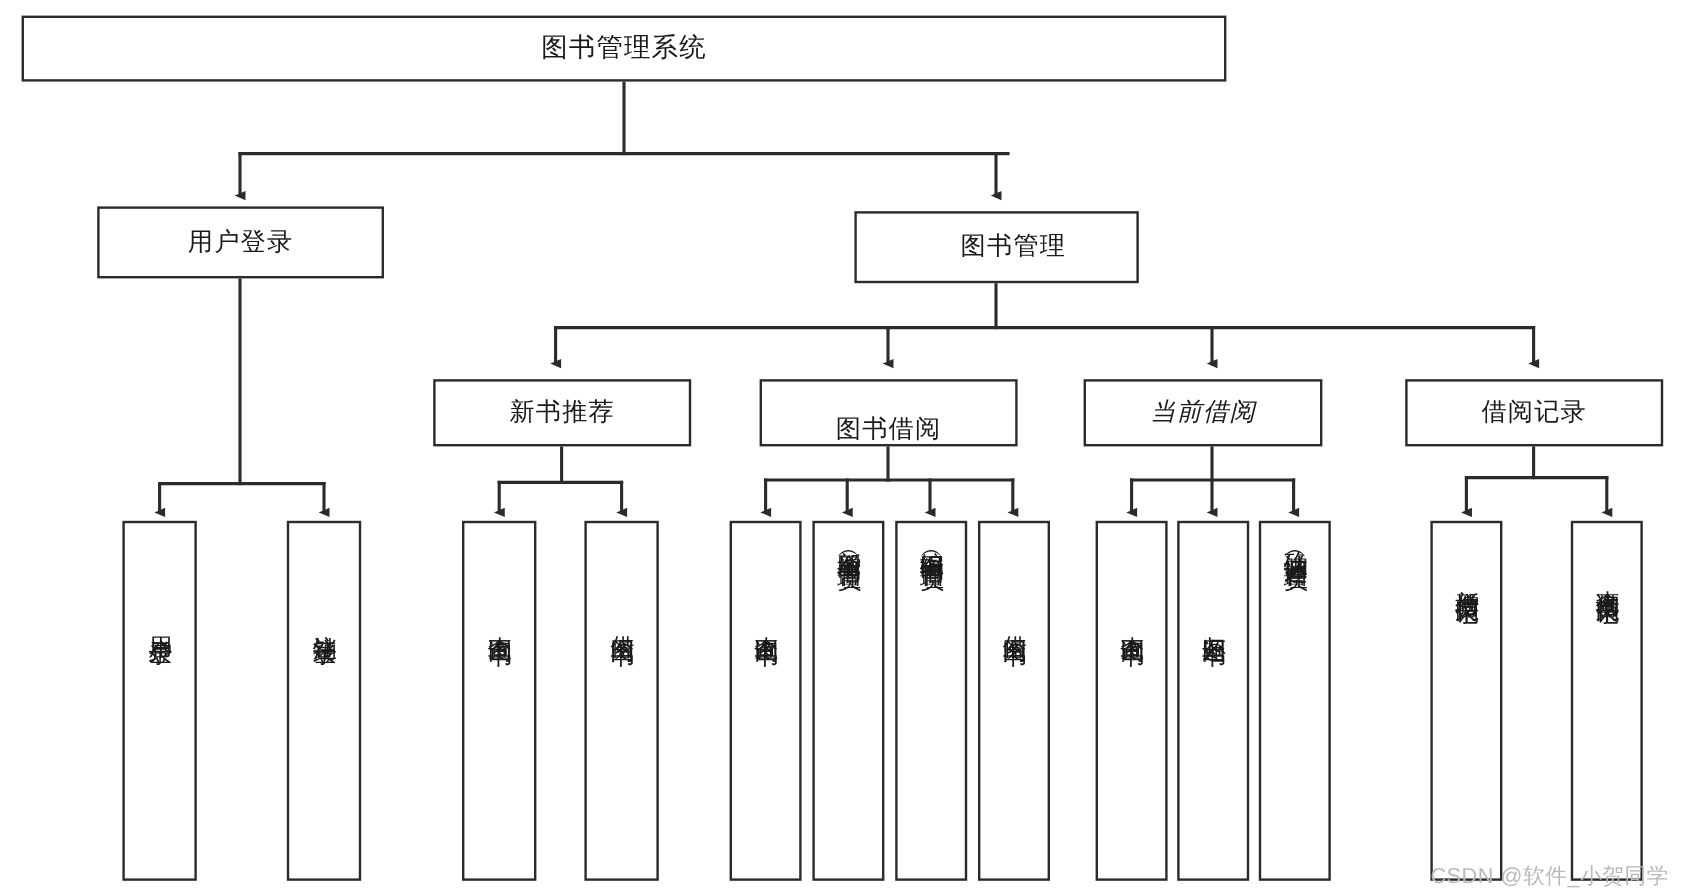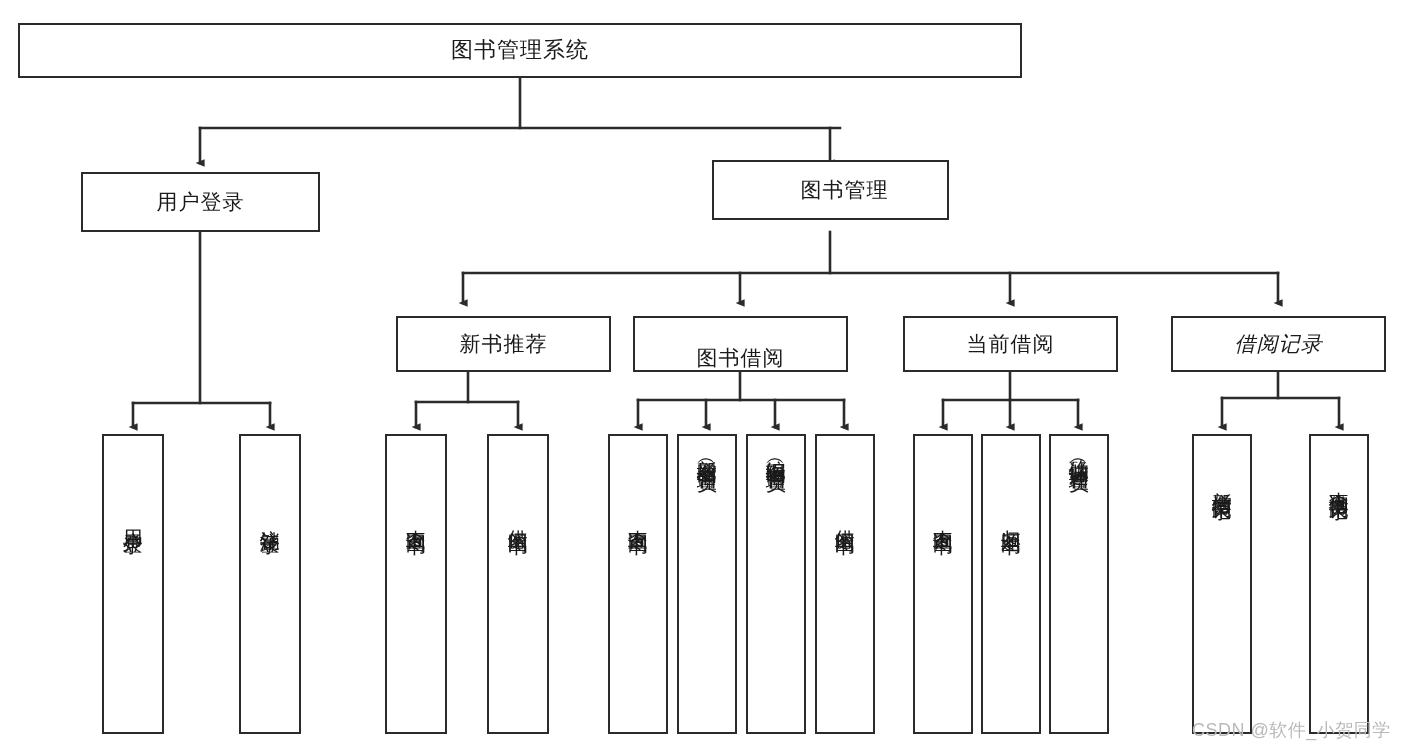--- a/index.html
+++ b/index.html
@@ -117,45 +117,45 @@
       <path d="M1010,400 L1010,427" marker-end="url(#arrow)"></path>
       <path d="M1078,400 L1078,427" marker-end="url(#arrow)"></path>
 
       <path d="M1278,372 L1278,398"></path>
       <path d="M1222,398 L1339,398"></path>
       <path d="M1222,398 L1222,427" marker-end="url(#arrow)"></path>
       <path d="M1339,398 L1339,427" marker-end="url(#arrow)"></path>
     </g>
   </svg>
 
-  <div class="node horiz root" style="left:18px; top:23px; width:1004px; height:55px;">
+  <div class="node horiz root" style="left:18px; top:13px; width:1004px; height:55px;">
     <span>图书管理系统</span>
   </div>
 
   <div class="node horiz" style="left:81px; top:172px; width:239px; height:60px;">
     <span>用户登录</span>
   </div>
 
-  <div class="node horiz" style="left:712px; top:160px; width:237px; height:60px;padding-left:28px;">
+  <div class="node horiz" style="left:712px; top:176px; width:237px; height:60px;padding-left:28px;">
     <span>图书管理</span>
   </div>
 
-  <div class="node horiz" style="left:361px; top:316px; width:215px; height:56px;margin-left:35px;">
+  <div class="node horiz" style="left:361px; top:316px; width:215px; height:56px;">
     <span>新书推荐</span>
   </div>
 
   <div class="node horiz" style="left:633px; top:316px; width:215px; height:56px;align-items:flex-end;">
     <span>图书借阅</span>
   </div>
 
-  <div class="node horiz" style="left:903px; top:316px; width:215px; height:56px;">
+  <div class="node horiz" style="left:903px; top:316px; width:199px; height:56px;font-style:italic;">
     <span>当前借阅</span>
   </div>
 
-  <div class="node horiz" style="left:1171px; top:316px; width:215px; height:56px;font-style:italic;">
+  <div class="node horiz" style="left:1171px; top:316px; width:215px; height:56px;">
     <span>借阅记录</span>
   </div>
 
   <div class="node leaf" style="left:102px; top:434px; width:62px; height:300px;">
     <span class="vtext short" style="margin-top:78px;">用户登录</span>
   </div>
 
   <div class="node leaf" style="left:239px; top:434px; width:62px; height:300px;">
     <span class="vtext short" style="margin-top:78px;">注销登录</span>
   </div>

